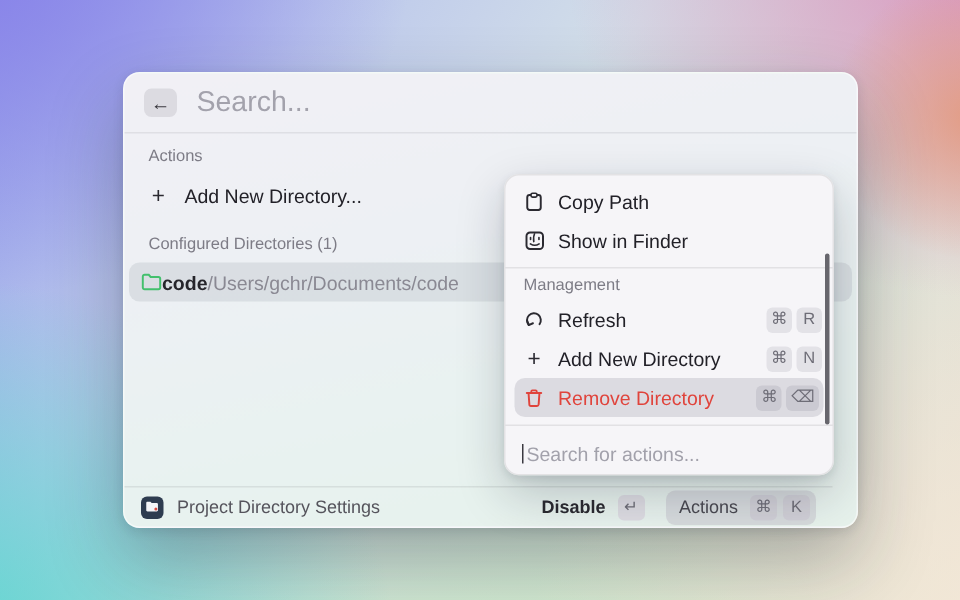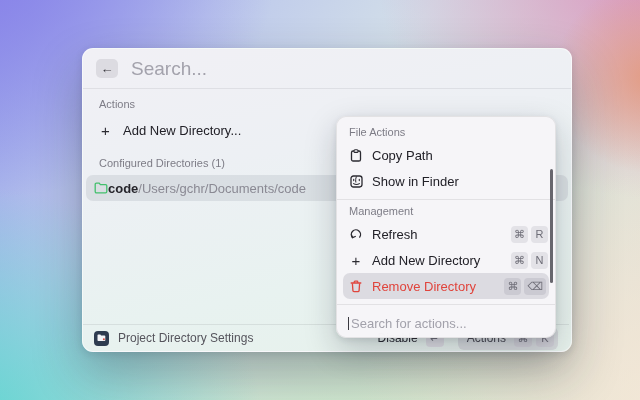--- a/index.html
+++ b/index.html
@@ -41,31 +41,31 @@
   .plus-glyph { font-size:15px; font-weight:500; color:#2b2a31; width:13px; text-align:center; }
   .dir-row {
     margin:0 3px; padding:0 8px; height:26px; border-radius:7px;
     background:rgba(202,208,214,0.55);
     display:flex; align-items:center; font-size:13px;
   }
   .dir-name { font-weight:700; color:#26252b; }
   .dir-path { color:#8a8993; }
   
   .win-footer {
-    position:absolute; left:0; right:2px; bottom:0; height:27px;
+    position:absolute; left:0; right:16px; bottom:0; height:27px;
     display:flex; align-items:center; gap:9px; padding:0 11px;
     border-top:1px solid rgba(60,60,70,0.10);
   }
   .app-icon {
     width:15px; height:15px; border-radius:4px; background:#2e3c50;
     display:flex; align-items:center; justify-content:center;
   }
   .footer-title { font-size:12px; color:#55545c; }
   .footer-right { margin-left:auto; display:flex; align-items:center; gap:8px; }
-  .disable-label { font-size:12px; font-weight:400; color:#2a2930; }
+  .disable-label { font-size:12px; font-weight:700; color:#2a2930; }
   .key-badge {
     display:inline-flex; align-items:center; justify-content:center;
     min-width:18px; height:17px; padding:0 3px; border-radius:4px;
     background:#dddce2; color:#6e6d77; font-size:11px; line-height:1;
   }
   .actions-group {
     display:flex; align-items:center; gap:4px; margin-left:6px;
     background:rgba(200,199,208,0.55); border-radius:6px; padding:3px 4px 3px 9px;
   }
   .actions-group .grp-label { font-size:12px; color:#4a4951; margin-right:4px; }
@@ -144,21 +144,20 @@
           <span class="grp-label">Actions</span>
           <span class="key-badge">⌘</span>
           <span class="key-badge">K</span>
         </div>
       </div>
     </div>
   </div>
 
   <div class="menu">
 
-    <div class="menu-header">File Actions</div>
 
     <div class="menu-item">
       <span class="micon">
         <svg width="12" height="13" viewBox="0 0 12 13">
             <rect x="1.5" y="2" width="9" height="10" rx="1.6" fill="none" stroke="#2b2a31" stroke-width="1.3"></rect>
             <rect x="4" y="0.8" width="4" height="2.6" rx="1" fill="#f6f5f8" stroke="#2b2a31" stroke-width="1.1"></rect>
           </svg>
       </span>
       <span class="mi-label">Copy Path</span>
     </div>

